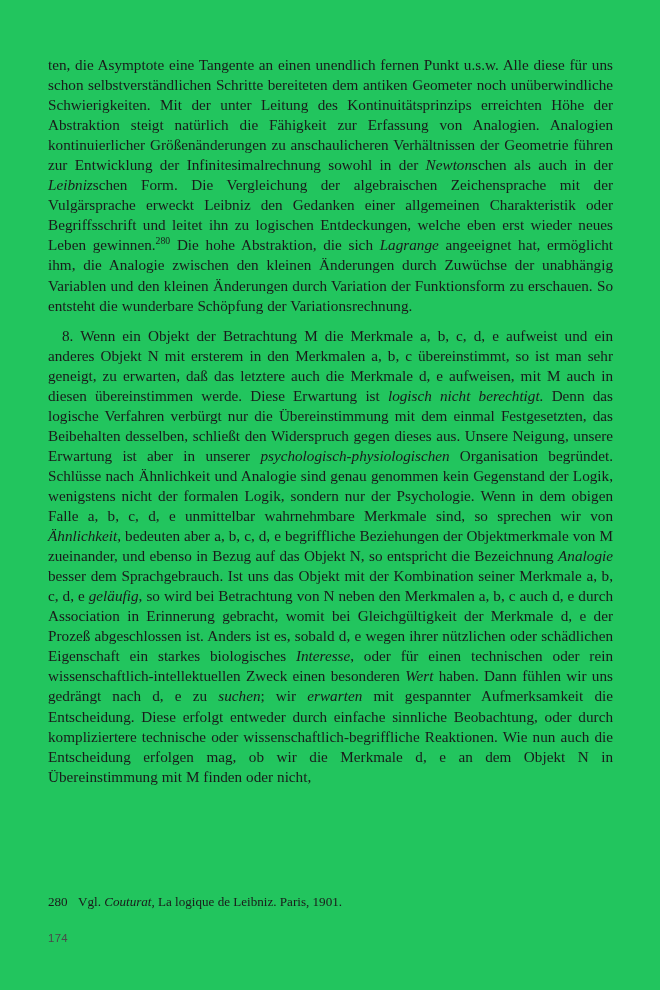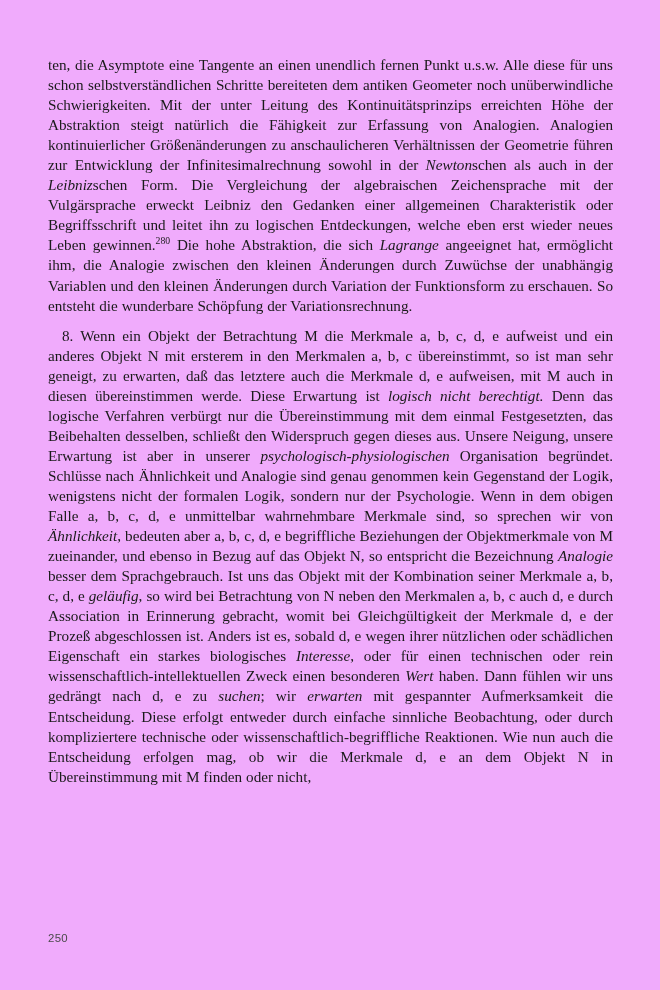--- a/index.html
+++ b/index.html
@@ -15,21 +15,21 @@
     color: #1a1a1a;
     overflow: hidden;
     position: relative;
   }
   .page {
     position: absolute;
     left: 0;
     top: 0;
     width: 660px;
     height: 990px;
-    background: #f0abfc;
+    background: #22c55e;
   }
   .text-column {
     position: absolute;
     left: 48px;
     top: 55px;
     width: 565px;
   }
   .body-par {
     margin: 0;
     font-size: 15.2px;
@@ -84,16 +84,21 @@
 </head>
 <body>
 
 <div class="page">
 
   <div class="text-column">
     <p class="body-par"><span>ten, die Asymptote eine Tangente an einen unendlich fernen Punkt u.s.w. Alle diese für uns schon selbstverständlichen Schritte bereiteten dem antiken Geometer noch unüberwindliche Schwierigkeiten. Mit der unter Leitung des Kontinuitätsprinzips erreichten Höhe der Abstraktion steigt natürlich die Fähigkeit zur Erfassung von Analogien. Analogien kontinuierlicher Größenänderungen zu anschaulicheren Verhältnissen der Geometrie führen zur Entwicklung der Infinitesimalrechnung sowohl in der </span><em>Newton</em><span>schen als auch in der </span><em>Leibniz</em><span>schen Form. Die Vergleichung der algebraischen Zeichensprache mit der Vulgärsprache erweckt Leibniz den Gedanken einer allgemeinen Charakteristik oder Begriffsschrift und leitet ihn zu logischen Entdeckungen, welche eben erst wieder neues Leben gewinnen.</span><sup class="fnref">280</sup><span> Die hohe Abstraktion, die sich </span><em>Lagrange</em><span> angeeignet hat, ermöglicht ihm, die Analogie zwischen den kleinen Änderungen durch Zuwüchse der unabhängig Variablen und den kleinen Änderungen durch Variation der Funktionsform zu erschauen. So entsteht die wunderbare Schöpfung der Variationsrechnung.</span></p>
     <p class="body-par indented"><span>8. Wenn ein Objekt der Betrachtung M die Merkmale a, b, c, d, e aufweist und ein anderes Objekt N mit ersterem in den Merkmalen a, b, c übereinstimmt, so ist man sehr geneigt, zu erwarten, daß das letztere auch die Merkmale d, e aufweisen, mit M auch in diesen übereinstimmen werde. Diese Erwartung ist </span><em>logisch nicht berechtigt.</em><span> Denn das logische Verfahren verbürgt nur die Übereinstimmung mit dem einmal Festgesetzten, das Beibehalten desselben, schließt den Widerspruch gegen dieses aus. Unsere Neigung, unsere Erwartung ist aber in unserer </span><em>psychologisch-physiologischen</em><span> Organisation begründet. Schlüsse nach Ähnlichkeit und Analogie sind genau genommen kein Gegenstand der Logik, wenigstens nicht der formalen Logik, sondern nur der Psychologie. Wenn in dem obigen Falle a, b, c, d, e unmittelbar wahrnehmbare Merkmale sind, so sprechen wir von </span><em>Ähnlichkeit</em><span>, bedeuten aber a, b, c, d, e begriffliche Beziehungen der Objektmerkmale von M zueinander, und ebenso in Bezug auf das Objekt N, so entspricht die Bezeichnung </span><em>Analogie</em><span> besser dem Sprachgebrauch. Ist uns das Objekt mit der Kombination seiner Merkmale a, b, c, d, e </span><em>geläufig</em><span>, so wird bei Betrachtung von N neben den Merkmalen a, b, c auch d, e durch Association in Erinnerung gebracht, womit bei Gleichgültigkeit der Merkmale d, e der Prozeß abgeschlossen ist. Anders ist es, sobald d, e wegen ihrer nützlichen oder schädlichen Eigenschaft ein starkes biologisches </span><em>Interesse</em><span>, oder für einen technischen oder rein wissenschaftlich-intellektuellen Zweck einen besonderen </span><em>Wert</em><span> haben. Dann fühlen wir uns gedrängt nach d, e zu </span><em>suchen</em><span>; wir </span><em>erwarten</em><span> mit gespannter Aufmerksamkeit die Entscheidung. Diese erfolgt entweder durch einfache sinnliche Beobachtung, oder durch kompliziertere technische oder wissenschaftlich-begriffliche Reaktionen. Wie nun auch die Entscheidung erfolgen mag, ob wir die Merkmale d, e an dem Objekt N in Übereinstimmung mit M finden oder nicht,</span></p>
   </div>
 
+  <div class="footnote-block">
+    <p class="footnote">
+      <span class="fn-num">280</span><span><span>Vgl. </span><em>Couturat</em><span>, La logique de Leibniz. Paris, 1901.</span></span>
+    </p>
+  </div>
 
-  <div class="folio">250</div>
+  <div class="folio">174</div>
 
 </div>
 
 </body></html>

